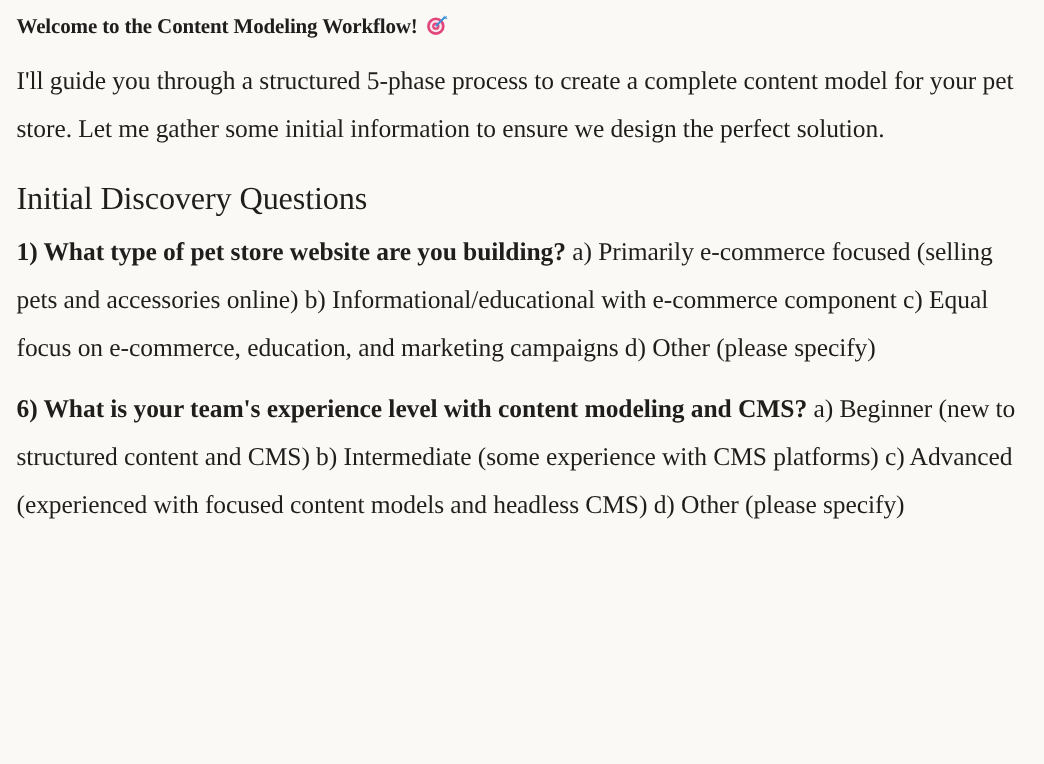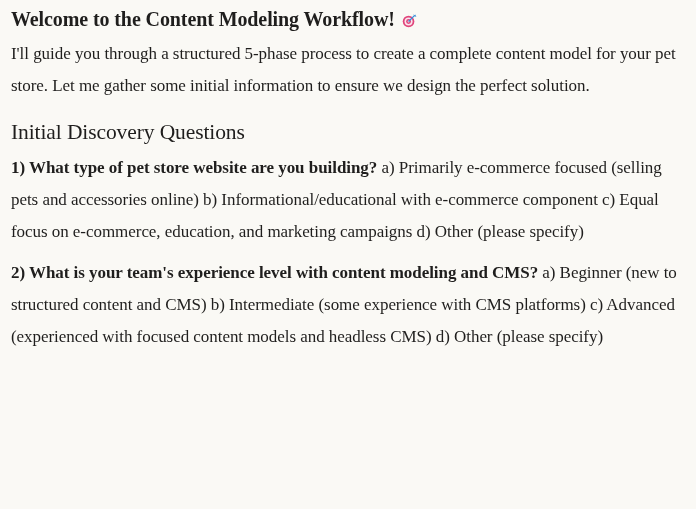--- a/index.html
+++ b/index.html
@@ -14,21 +14,21 @@
       font-family: "DejaVu Serif", "Liberation Serif", serif;
       color: #1f1e1d;
     }
     .container {
       padding: 8px 11px 0 11px;
       width: 674px;
     }
     .title {
       font-family: "Liberation Serif", "DejaVu Serif", serif;
       font-weight: bold;
-      font-size: 20px;
+      font-size: 14px;
       line-height: 22px;
       margin: 0 0 8px 0;
       letter-spacing: -0.1px;
     }
     .emoji {
       display: inline-block;
       width: 15px;
       height: 15px;
       vertical-align: -2px;
       margin-left: 2px;
@@ -70,15 +70,15 @@
     </span>
   </div>
 
   <p>I'll guide you through a structured 5-phase process to create a complete content model for your pet store. Let me gather some initial information to ensure we design the perfect solution.</p>
 
   <h2>Initial Discovery Questions</h2>
 
   <p class="q"><strong>1) What type of pet store website are you building?</strong><span> a) Primarily e-commerce focused (selling pets and accessories online) b) Informational/educational with e-commerce component c) Equal focus on e-commerce, education, and marketing campaigns d) Other (please specify)</span></p>
 
 
-  <p class="q"><strong>2) What is your team's experience level with content modeling and CMS?</strong><span> a) Beginner (new to structured content and CMS) b) Intermediate (some experience with CMS platforms) c) Advanced (experienced with focused content models and headless CMS) d) Other (please specify)</span></p>
+  <p class="q"><strong>6) What is your team's experience level with content modeling and CMS?</strong><span> a) Beginner (new to structured content and CMS) b) Intermediate (some experience with CMS platforms) c) Advanced (experienced with focused content models and headless CMS) d) Other (please specify)</span></p>
 
 </div>
 
 </body></html>

